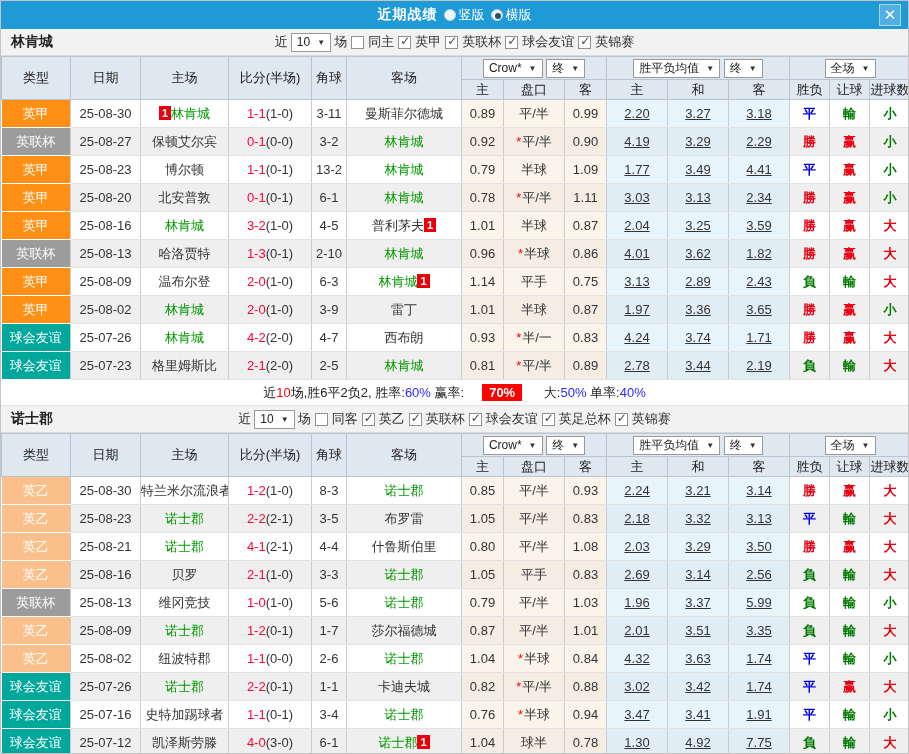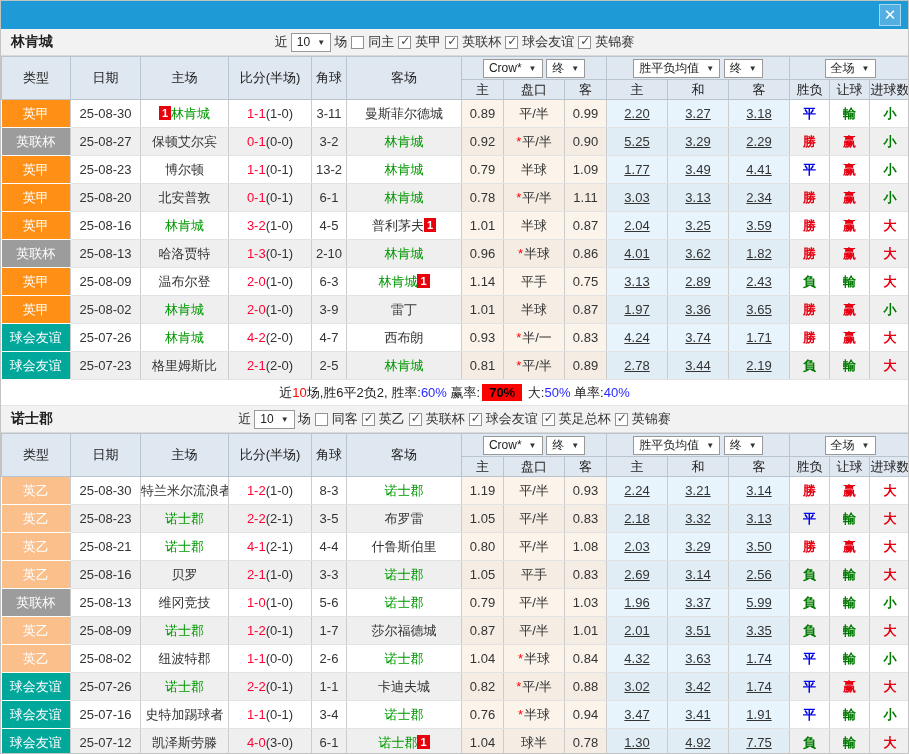--- a/index.html
+++ b/index.html
@@ -45,28 +45,39 @@
   .badge1 { display: inline-block; background: #e8000d; color: #fff; font-size: 11px; font-weight: bold; line-height: 14px; padding: 0 3px; vertical-align: 1px; }
   .res-red { color: #e60012; font-weight: bold; }
   .res-blue { color: #0000e6; font-weight: bold; }
   .res-green { color: #007a00; font-weight: bold; }
 
   
   .summary { height: 26px; display: flex; align-items: center; justify-content: center; font-size: 13px; color: #222; border-bottom: 1px solid #e5e5e5; }
   .summary span { white-space: pre; }
   .sum-red { color: #f00; }
   .sum-blue { color: #2929ff; }
-  .sum-hl { background: #f00; color: #000000; font-weight: bold; padding: 1px 7px; margin: 0 2px; }
+  .sum-hl { background: #f00; color: #ffffff; font-weight: bold; padding: 1px 7px; margin: 0 18px; }
 </style>
 </head>
 <body>
 
 <div class="app">
 
   <div class="titlebar">
+    <div class="title-center">
+      <span class="dlg-title">近期战绩</span>
+      <span class="radio">
+        <span class="rb"></span>
+        <span>竖版</span>
+      </span>
+      <span class="radio">
+        <span class="rb checked"></span>
+        <span>横版</span>
+      </span>
+    </div>
     <div class="closebtn"><span>✕</span></div>
   </div>
 
   <div class="teamrow">
     <span class="teamname">林肯城</span>
     <div class="filters">
         <span>近</span>
         <span class="sel">10</span>
         <span>场</span>
         <span class="cb"></span>
@@ -153,21 +164,21 @@
         <tr>
           <td class="league-cell" style="background-color: rgb(156, 156, 156);">英联杯</td>
           <td>25-08-27</td>
           <td><span class="tm-dark">保顿艾尔宾</span></td>
           <td><span class="score">0-1</span><span class="half">(0-0)</span></td>
           <td>3-2</td>
           <td><span class="tm-green">林肯城</span></td>
           <td class="pk-col">0.92</td>
           <td class="pk-col"><span class="star">*</span><span>平/半</span></td>
           <td class="pk-col">0.90</td>
-          <td class="avg-col">5.25</td>
+          <td class="avg-col">4.19</td>
           <td class="avg-col">3.29</td>
           <td class="avg-col">2.29</td>
           <td class="res-red">勝</td>
           <td class="res-red">赢</td>
           <td class="res-green">小</td>
         </tr>
         <tr>
           <td class="league-cell" style="background-color: rgb(255, 144, 21);">英甲</td>
           <td>25-08-23</td>
           <td><span class="tm-dark">博尔顿</span></td>
@@ -391,21 +402,21 @@
       </tr>
     </thead>
     <tbody id="tbody-1">
         <tr>
           <td class="league-cell" style="background-color: rgb(251, 191, 139);">英乙</td>
           <td>25-08-30</td>
           <td><span class="tm-dark">特兰米尔流浪者</span></td>
           <td><span class="score">1-2</span><span class="half">(1-0)</span></td>
           <td>8-3</td>
           <td><span class="tm-green">诺士郡</span></td>
-          <td class="pk-col">1.19</td>
+          <td class="pk-col">0.85</td>
           <td class="pk-col"><span>平/半</span></td>
           <td class="pk-col">0.93</td>
           <td class="avg-col">2.24</td>
           <td class="avg-col">3.21</td>
           <td class="avg-col">3.14</td>
           <td class="res-red">勝</td>
           <td class="res-red">赢</td>
           <td class="res-red">大</td>
         </tr>
         <tr>

